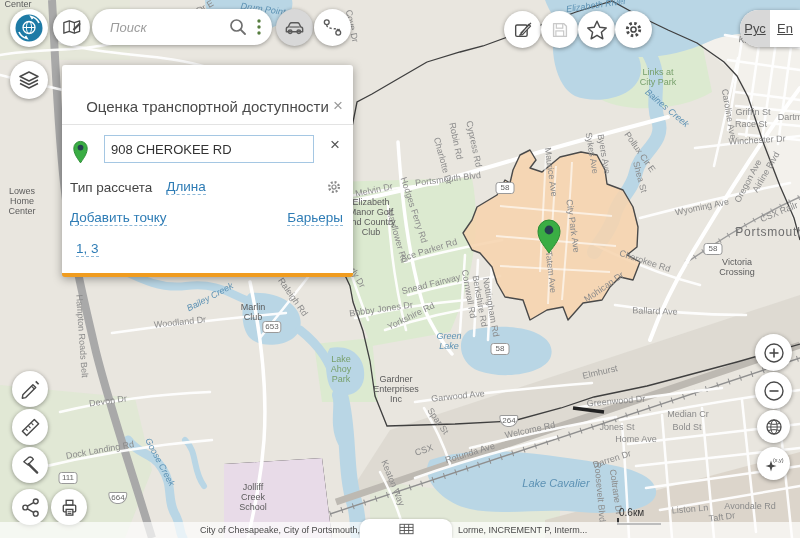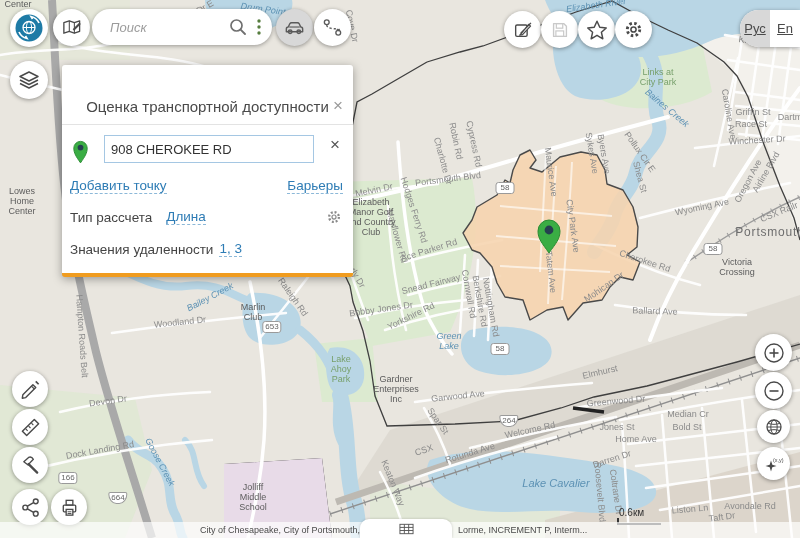--- a/index.html
+++ b/index.html
@@ -248,21 +248,21 @@
       <div class="map-label lab-water" style="left: 210px; top: 297px; transform: translate(-50%, -50%) rotate(-28deg);">Bailey Creek</div>
       <div class="map-label lab-road" style="left: 293px; top: 297px; transform: translate(-50%, -50%) rotate(55deg);">Raleigh Rd</div>
       <div class="map-label lab-road" style="left: 82px; top: 336px; transform: translate(-50%, -50%) rotate(86deg);">Hampton Roads Belt</div>
       <div class="map-label lab-place" style="left: 22px; top: 201px; transform: translate(-50%, -50%) rotate(0deg);">Lowes
 Home
 Center</div>
       <div class="map-label lab-road" style="left: 108px; top: 401px; transform: translate(-50%, -50%) rotate(-8deg);">Devon Dr</div>
       <div class="map-label lab-road" style="left: 100px; top: 450px; transform: translate(-50%, -50%) rotate(-10deg);">Dock Landing Rd</div>
       <div class="map-label lab-water" style="left: 160px; top: 462px; transform: translate(-50%, -50%) rotate(62deg);">Goose Creek</div>
       <div class="map-label lab-place" style="left: 253px; top: 497px; transform: translate(-50%, -50%) rotate(0deg);">Jolliff
-Middle
+Creek
 School</div>
       <div class="map-label lab-road" style="left: 393px; top: 483px; transform: translate(-50%, -50%) rotate(68deg);">Keaton Way</div>
       <div class="map-label lab-road" style="left: 438px; top: 421px; transform: translate(-50%, -50%) rotate(55deg);">Spar St</div>
       <div class="map-label lab-road" style="left: 424px; top: 450px; transform: translate(-50%, -50%) rotate(-18deg);">CSX</div>
       <div class="map-label lab-road" style="left: 470px; top: 453px; transform: translate(-50%, -50%) rotate(-17deg);">Rotunda Ave</div>
       <div class="map-label lab-road" style="left: 458px; top: 396px; transform: translate(-50%, -50%) rotate(-6deg);">Garwood Ave</div>
       <div class="map-label lab-road" style="left: 600px; top: 372px; transform: translate(-50%, -50%) rotate(-13deg);">Elmhurst</div>
       <div class="map-label lab-road" style="left: 616px; top: 401px; transform: translate(-50%, -50%) rotate(-5deg);">Greenwood Dr</div>
       <div class="map-label lab-road" style="left: 530px; top: 430px; transform: translate(-50%, -50%) rotate(-12deg);">Welcome Rd</div>
       <div class="map-label lab-road" style="left: 617px; top: 427px; transform: translate(-50%, -50%) rotate(0deg);">Jones St</div>
@@ -273,21 +273,21 @@
       <div class="map-label lab-road" style="left: 600px; top: 492px; transform: translate(-50%, -50%) rotate(85deg);">Roosevelt Blvd</div>
       <div class="map-label lab-road" style="left: 616px; top: 492px; transform: translate(-50%, -50%) rotate(82deg);">Coltrane Dr</div>
       <div class="map-label lab-water" style="left: 556px; top: 483px; transform: translate(-50%, -50%) rotate(0deg); font-size: 11px;">Lake Cavalier</div>
       <div class="map-label lab-road" style="left: 690px; top: 509px; transform: translate(-50%, -50%) rotate(-5deg);">Liston Ln</div>
       <div class="map-label lab-road" style="left: 722px; top: 517px; transform: translate(-50%, -50%) rotate(-8deg);">Taft Dr</div>
       <div class="map-label lab-road" style="left: 750px; top: 506px; transform: translate(-50%, -50%) rotate(0deg);">Avondale Rd</div>
       <div class="shield" style="left: 272px; top: 327px;">653</div>
       <div class="shield" style="left: 505px; top: 188px;">58</div>
       <div class="shield" style="left: 500px; top: 349px;">58</div>
       <div class="shield" style="left: 713px; top: 249px;">58</div>
-      <div class="shield" style="left: 68px; top: 478px;">166</div>
+      <div class="shield" style="left: 68px; top: 478px;">111</div>
       <div class="shield interstate" style="left: 118px; top: 498px;">664</div>
       <div class="shield interstate" style="left: 509px; top: 421px;">264</div>
     </div>
 
   <div class="cbtn" style="left:10px;top:9px;width:38px;height:38px;">
     <svg width="38" height="38" viewBox="0 0 38 38">
       <circle cx="19" cy="19" r="13.5" fill="#1e7ba6"></circle>
       <circle cx="19" cy="18.5" r="6" fill="none" stroke="#fff" stroke-width="1.3"></circle>
       <ellipse cx="19" cy="18.5" rx="2.6" ry="6" fill="none" stroke="#fff" stroke-width="1"></ellipse>
       <line x1="13" y1="18.5" x2="25" y2="18.5" stroke="#fff" stroke-width="1"></line>
@@ -456,36 +456,35 @@
     <div class="panel-body">
       <div class="addr-row">
         <svg width="21" height="29" viewBox="0 0 22 30">
           <path d="M11,29 C6.5,22.5 4,19 4,13.5 a7,7 0 1 1 14,0 C18,19 15.5,22.5 11,29 Z" fill="#3aad44" stroke="#2b8c33" stroke-width="1"></path>
           <circle cx="11" cy="13" r="3" fill="#25404f"></circle>
         </svg>
         <input type="text" value="908 CHEROKEE RD" style="">
         <span class="clear-x">×</span>
       </div>
       <div class="prow">
-        <span class="plink">Добавить точку</span>
-        <span class="spacer"></span>
-        <span class="plink">Барьеры</span>
-      </div>
-      <div class="prow">
         <span>Тип рассчета</span>
         <span style="width:14px;"></span>
         <span class="plink">Длина</span>
         <span class="spacer"></span>
         <svg width="18" height="18" viewBox="0 0 24 24" style="cursor:pointer;">
           <circle cx="12" cy="12" r="6.5" fill="none" stroke="#8a8a8a" stroke-width="3" stroke-dasharray="2.6 2.5"></circle>
           <circle cx="12" cy="12" r="2.7" fill="none" stroke="#8a8a8a" stroke-width="1.6"></circle>
         </svg>
       </div>
+      <div class="prow">
+        <span class="plink">Добавить точку</span>
+        <span class="spacer"></span>
+        <span class="plink">Барьеры</span>
+      </div>
       <div class="prow" style="margin-top:15px;">
-        <span>Значения удаленности</span>
         <span style="width:6px;"></span>
         <span class="plink">1, 3</span>
       </div>
     </div>
   </div>
 
   <div class="scalebar">
     <div class="stxt">0.6км</div>
     <div class="sline"></div>
   </div>

